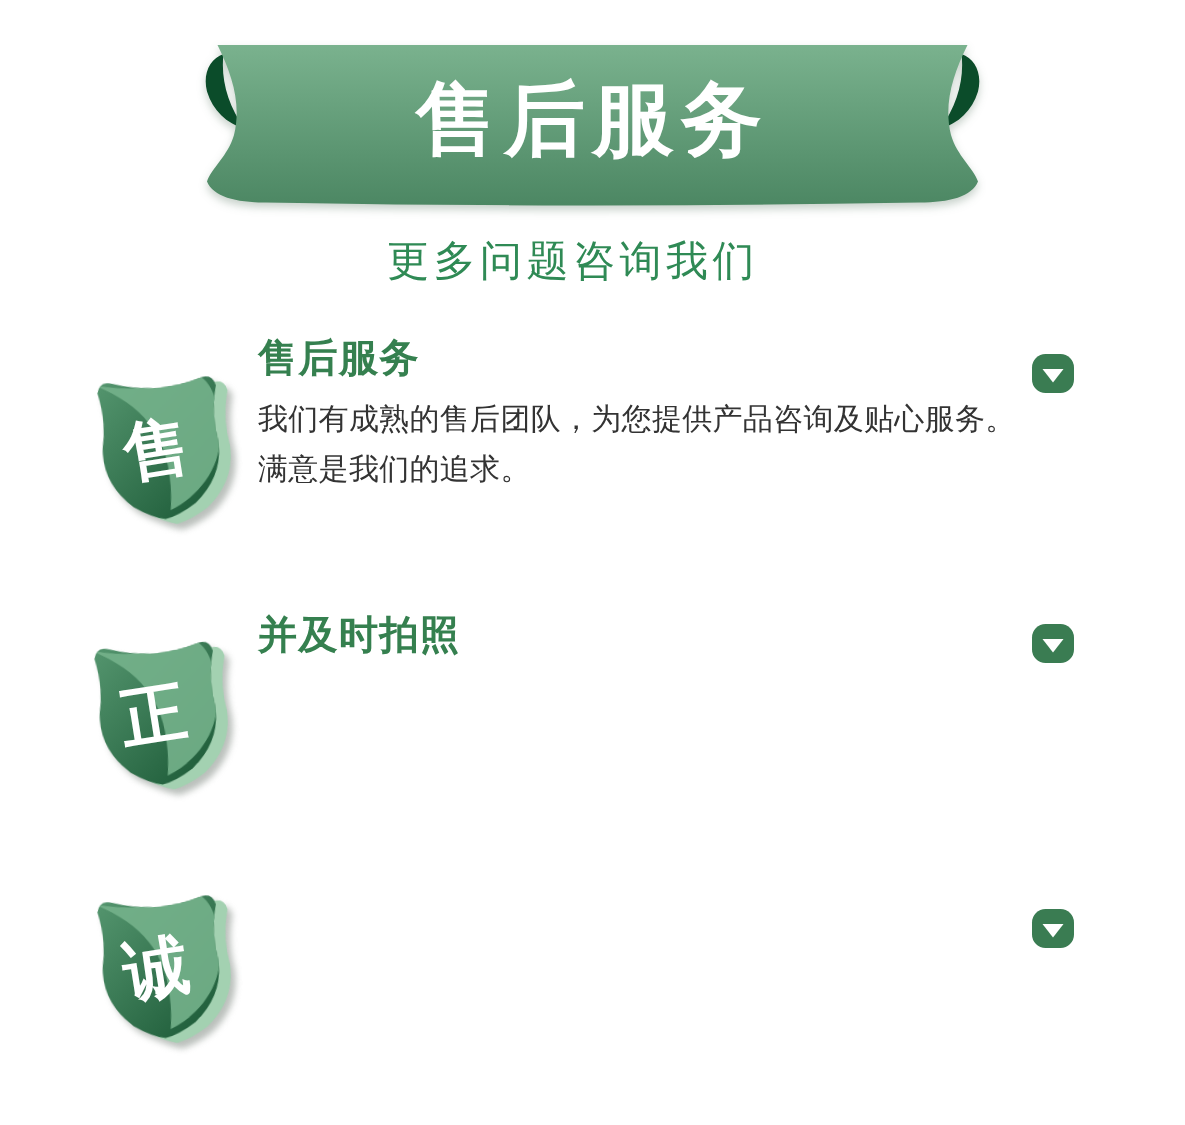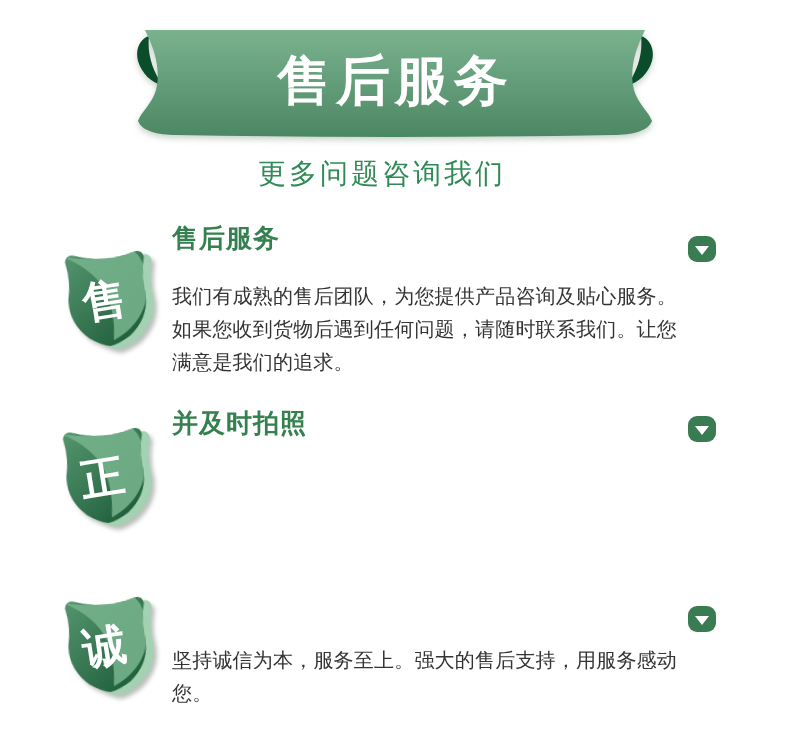--- a/index.html
+++ b/index.html
@@ -35,21 +35,21 @@
   .sec-title{
     position:absolute;left:172px;font-size:26px;font-weight:700;
     color:#35804f;letter-spacing:1px;line-height:1.2;
   }
   #sec1-title{top:223px;} #sec2-title{top:408px;} #sec3-title{top:601px;}
   .sec-body{
     position:absolute;left:172px;width:520px;
     font-size:20px;line-height:33px;color:#333333;letter-spacing:.2px;
   }
   .sec-body span{display:block;}
-  #sec1-body{top:280px;} #sec2-body{top:449px;} #sec3-body{top:644px;}
+  #sec1-body{top:264px;} #sec2-body{top:449px;} #sec3-body{top:644px;}
   
   .arrow-btn{
     position:absolute;left:688px;width:28px;height:26px;border:none;
     background:#3a7c52;border-radius:9px;cursor:pointer;padding:0;
     display:flex;align-items:center;justify-content:center;
   }
   #btn1{top:236px;} #btn2{top:416px;} #btn3{top:606px;}
   .chevron{
     width:0;height:0;margin-top:2px;
     border-left:7px solid transparent;border-right:7px solid transparent;
@@ -128,33 +128,28 @@
       <path transform="translate(8,4)" fill="#a3d1b1" d="M8 16 Q10 7 19 10 Q50 20 81 10 Q90 7 92 16 Q87 36 91 55 Q93 80 72 98 Q60 106 50 108 Q40 106 28 98 Q7 80 9 55 Q13 36 8 16 Z"></path>
       <path fill="url(#sgC)" d="M8 16 Q10 7 19 10 Q50 20 81 10 Q90 7 92 16 Q87 36 91 55 Q93 80 72 98 Q60 106 50 108 Q40 106 28 98 Q7 80 9 55 Q13 36 8 16 Z"></path>
       <path clip-path="url(#scC)" fill="#74b18b" opacity="0.9" d="M6 10 C42 28 60 52 54 102 C74 94 92 74 92 52 C94 30 90 14 80 8 C56 16 28 16 6 10 Z"></path>
     </svg>
     <span class="badge-char">诚</span>
   </div>
 
   <div class="sec-title" id="sec1-title">售后服务</div>
   <div class="sec-body" id="sec1-body">
     <span>我们有成熟的售后团队，为您提供产品咨询及贴心服务。</span>
-    <span>如果您收到货物后遇到任何问题，请随时联系我们。让您</span>
     <span>满意是我们的追求。</span>
   </div>
   <button class="arrow-btn" id="btn1">
     <span class="chevron"></span>
   </button>
 
   <div class="sec-title" id="sec2-title">并及时拍照</div>
   <button class="arrow-btn" id="btn2">
     <span class="chevron"></span>
   </button>
 
-  <div class="sec-body" id="sec3-body">
-    <span>坚持诚信为本，服务至上。强大的售后支持，用服务感动</span>
-    <span>您。</span>
-  </div>
   <button class="arrow-btn" id="btn3">
     <span class="chevron"></span>
   </button>
 
 </div>
 
 </body></html>

